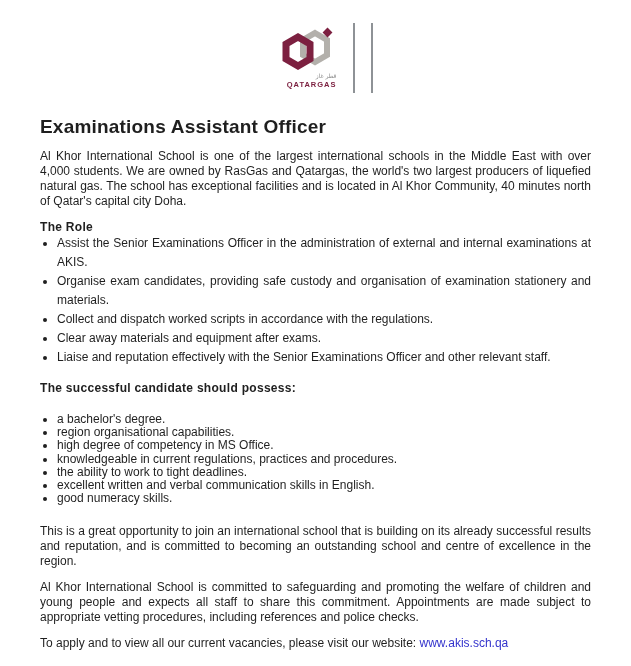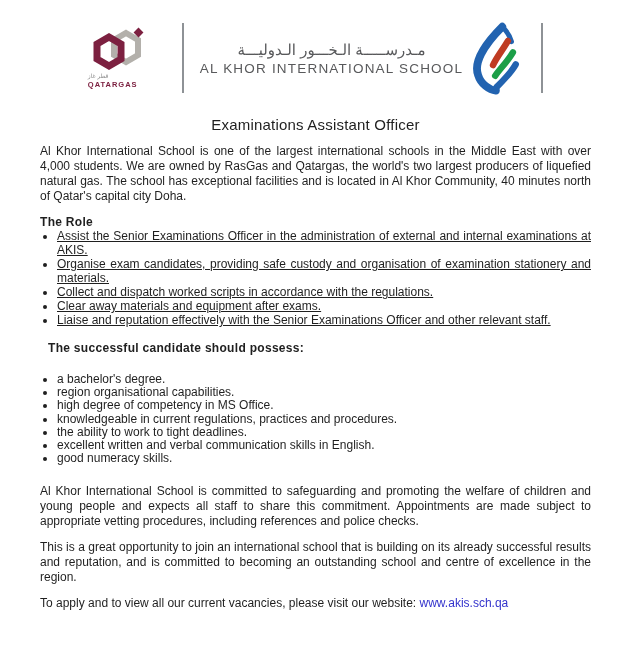--- a/index.html
+++ b/index.html
@@ -7,36 +7,36 @@
     position:relative; width:631px; height:666px; overflow:hidden;
     background:#fff; color:#1f1f1f;
     font-family:"Liberation Sans", sans-serif;
   }
   
   .header {
     display:flex; align-items:center; justify-content:center;
     gap:16px; padding-top:12px; height:92px;
   }
   .vdivider { width:2px; height:70px; background:#8e9296; }
-  .qg-logo { display:flex; flex-direction:column; align-items:flex-start; width:78px; }
+  .qg-logo { display:flex; flex-direction:column; align-items:flex-end; width:78px; }
   .qg-arabic { font-size:6px; color:#8d8d8d; line-height:7px; }
   .qg-name { font-size:7.5px; font-weight:bold; letter-spacing:1px; color:var(--maroon,#7c2040); line-height:9px; }
   .school-block { display:flex; align-items:center; gap:8px; }
   .school-text { display:flex; flex-direction:column; align-items:center; color:#58595b; }
   .school-arabic { font-size:15px; line-height:20px; letter-spacing:1px; }
   .school-name { font-size:13.5px; letter-spacing:1.2px; line-height:17px; white-space:nowrap; }
   
   .content { padding:0 40px; }
-  .doc-title { text-align:center; font-weight:normal; font-size:15px; letter-spacing:.2px; margin:12px 0 11px; }
+  .doc-title { font-weight:bold; font-size:19px; letter-spacing:.2px; margin:12px 0 11px; }
   .para { font-size:12px; line-height:15px; text-align:justify; margin:0 0 11px; }
   .sec-heading { font-size:12px; font-weight:bold; letter-spacing:.3px; margin:0 0 0; }
-  .sec-heading.spaced { margin:14px 8px 18px; }
+  .sec-heading.spaced { margin:14px 0 18px; }
   ul.bullets { margin:0 0 13px; padding-left:17px; }
   ul.bullets li { font-size:12px; text-align:justify; padding-left:0; }
-  ul.role-list li { line-height:14px;text-decoration:underline; }
+  ul.role-list li { line-height:19px; }
   ul.cand-list li { line-height:13.2px; }
   .doc-link { color:var(--link,#3333cc); cursor:pointer; }
   .gap-sm { height:6px; }
 </style>
 </head>
 <body>
 
 <div class="page">
 
   <div class="header">
@@ -46,33 +46,20 @@
         <polygon points="38,6 50,13 50,28 38,35 26,28 26,13" fill="none" stroke="#b3b0ab" stroke-width="6"></polygon>
         <polygon points="21,10 33,17 33,32 21,39 9,32 9,17" fill="none" stroke="#7c2040" stroke-width="7"></polygon>
         <rect x="47" y="2" width="7" height="7" transform="rotate(45 50.5 5.5)" fill="#7c2040"></rect>
       </svg>
       <span class="qg-arabic">قطر غاز</span>
       <span class="qg-name">QATARGAS</span>
     </div>
 
     <div class="vdivider"></div>
 
-    <div class="school-block">
-      <div class="school-text">
-        <span class="school-arabic">مـدرســـــة الـخـــور الـدوليـــة</span>
-        <span class="school-name">AL KHOR INTERNATIONAL SCHOOL</span>
-      </div>
-      <svg width="54" height="84" viewBox="0 0 76 96">
-        <path d="M44,4 C16,32 4,56 10,72 C14,85 26,93 35,94" fill="none" stroke="#2263b0" stroke-width="11" stroke-linecap="round"></path>
-        <path d="M44,4 C50,10 55,17 57,25" fill="none" stroke="#2263b0" stroke-width="7" stroke-linecap="round"></path>
-        <path d="M52,24 C45,36 36,47 31,58" fill="none" stroke="#bf3b22" stroke-width="9" stroke-linecap="round"></path>
-        <path d="M59,40 C52,52 42,62 34,73" fill="none" stroke="#1c9f48" stroke-width="9" stroke-linecap="round"></path>
-        <path d="M63,57 C57,68 46,79 36,89" fill="none" stroke="#2263b0" stroke-width="9" stroke-linecap="round"></path>
-      </svg>
-    </div>
 
     <div class="vdivider"></div>
 
   </div>
 
   <div class="content">
 
     <div class="doc-title">Examinations Assistant Officer</div>
 
     <p class="para">Al Khor International School is one of the largest international schools in the Middle East with over 4,000 students.  We are owned by RasGas and Qatargas, the world's two largest producers of liquefied natural gas.  The school has exceptional facilities and is located in Al Khor Community, 40 minutes north of Qatar's capital city Doha.</p>
@@ -94,21 +81,21 @@
         <li>region organisational capabilities.</li>
         <li>high degree of competency in MS Office.</li>
         <li>knowledgeable in current regulations, practices and procedures.</li>
         <li>the ability to work to tight deadlines.</li>
         <li>excellent written and verbal communication skills in English.</li>
         <li>good numeracy skills.</li>
       </ul>
 
     <div class="gap-sm"></div>
 
+    <p class="para">This is a great opportunity to join an international school that is building on its already successful results and reputation, and is committed to becoming an outstanding school and centre of excellence in the region.</p>
+
     <p class="para">Al Khor International School is committed to safeguarding and promoting the welfare of children and young people and expects all staff to share this commitment. Appointments are made subject to appropriate vetting procedures, including references and police checks.</p>
-
-    <p class="para">This is a great opportunity to join an international school that is building on its already successful results and reputation, and is committed to becoming an outstanding school and centre of excellence in the region.</p>
 
     <p class="para"><span>To apply and to view all our current vacancies, please visit our website: </span><span class="doc-link">www.akis.sch.qa</span></p>
 
 
   </div>
 </div>
 
 </body></html>

